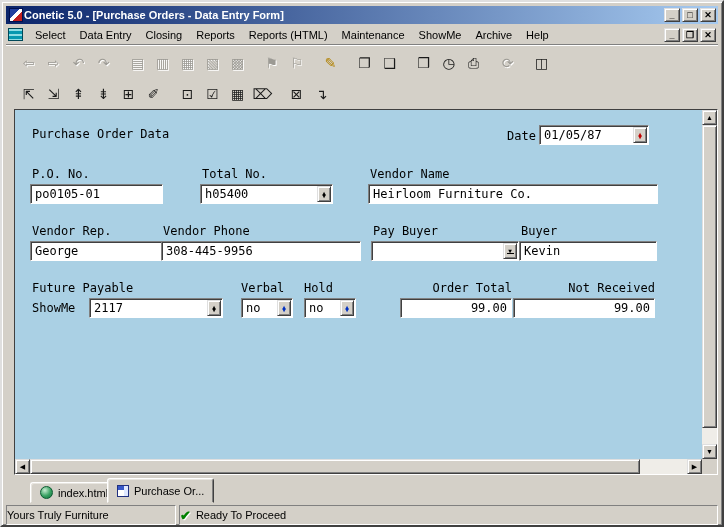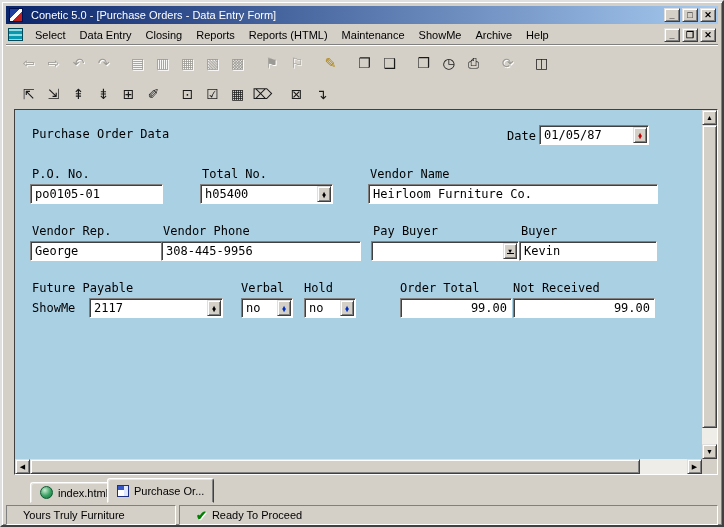--- a/index.html
+++ b/index.html
@@ -9,21 +9,21 @@
        border:2px solid;border-color:#dfdfdf #404040 #404040 #dfdfdf;
        box-shadow:inset 1px 1px 0 #fff,inset -1px -1px 0 #808080}
   .btn3d{background:#d4d0c8;border:1px solid;border-color:#dfdfdf #404040 #404040 #dfdfdf;
          box-shadow:inset 1px 1px 0 #fff,inset -1px -1px 0 #808080;cursor:default}
   
   .titlebar{position:absolute;left:4px;top:4px;right:4px;height:18px;
             background:linear-gradient(90deg,#0a246a,#a6caf0);
             display:flex;align-items:center;padding:0 2px;color:#fff}
   .app-icon{width:14px;height:14px;margin-left:1px;border:1px solid #001050;
             background:linear-gradient(135deg,#2040a0 0 38%,#ffffff 38% 62%,#c02020 62% 100%)}
-  .title-text{flex:1;margin-left:8px;font-size:11px;font-weight:normal;white-space:nowrap;overflow:hidden}
+  .title-text{flex:1;margin-left:1px;font-size:11px;font-weight:bold;white-space:nowrap;overflow:hidden}
   .tbtns{display:flex;gap:2px}
   .tbtn{width:16px;height:14px;font-size:9px;line-height:12px;text-align:center;font-weight:bold;color:#000}
   
   .menubar{position:absolute;left:4px;top:23px;right:4px;height:20px;display:flex;align-items:center;
            font-size:11px;border-bottom:1px solid #808080;box-shadow:0 1px 0 #fff}
   .mdi-icon{width:15px;height:13px;margin:0 5px 0 2px;border:1px solid #004858;
             background:repeating-linear-gradient(180deg,#8fdce4 0 2px,#0898b0 2px 5px)}
   .menu-item{padding:3px 7px;white-space:nowrap}
   .mdi-btns{margin-left:auto;display:flex;gap:2px;padding-right:2px}
   
@@ -34,21 +34,21 @@
         font-family:"DejaVu Sans",sans-serif;font-size:14px;color:#1a1a1a}
   .tico.disabled{color:#9c9a94;text-shadow:1px 1px 0 #ffffff}
   .tico.gold{color:#b08000}
   .tsep{width:9px}
   
   .client{position:absolute;left:12px;top:107px;width:704px;height:366px;
           border:1px solid;border-color:#404040 #fff #fff #404040;background:#aad0e4}
   .canvas{position:absolute;left:0;top:0;right:15px;bottom:15px;background:#aad0e4;
           font-family:"DejaVu Sans Mono",monospace;font-size:12px;color:#000;overflow:hidden}
   .lbl{position:absolute;white-space:pre}
-  .ra{}
+  .ra{text-align:right}
   .fld{position:absolute;height:20px;background:#fff;border:1px solid;
        border-color:#808080 #fff #fff #808080;box-shadow:inset 1px 1px 0 #404040}
   .fld input{width:100%;height:100%;border:0;background:transparent;outline:none;
              font-family:"DejaVu Sans Mono",monospace;font-size:12px;padding:0 4px;color:#000}
   .fld.has-btn input{padding-right:18px}
   .fld input.ra{text-align:right}
   .fbtn{position:absolute;top:1px;right:1px;bottom:1px;width:14px;
         display:flex;flex-direction:column;align-items:center;justify-content:center;line-height:3px}
   .fbtn span{font-size:6px;color:#000}
   .fbtn.red span{color:#c00000}
@@ -71,21 +71,21 @@
   .tab1{left:24px;top:7px;height:21px}
   .tab2{left:101px;top:3px;height:25px;z-index:2}
   .globe{width:13px;height:13px;border-radius:50%;border:1px solid #0a5a30;
          background:radial-gradient(circle at 35% 30%,#c8ecd2,#36a060 55%,#127040)}
   .formico{width:12px;height:12px;border:1px solid #203080;
            background:linear-gradient(180deg,#3858c8 0 4px,#ffffff 4px);
            box-shadow:inset -4px 0 0 #dfe8ff}
   
   .statusbar{position:absolute;left:4px;right:4px;top:503px;height:20px;display:flex;gap:3px}
   .spanel{border:1px solid;border-color:#808080 #fff #fff #808080;
-          font-size:11px;display:flex;align-items:center;gap:5px;padding:0 16px;white-space:nowrap}
+          font-size:11px;display:flex;align-items:center;gap:5px;padding:0 0;white-space:nowrap}
   .spanel.company{width:170px}
   .spanel.status{flex:1}
   .check{color:#008000;font-weight:bold;font-size:13px;text-shadow:1px 1px 0 #fff}
 </style>
 </head>
 <body>
 
 <div class="win">
 
   <div class="titlebar">

